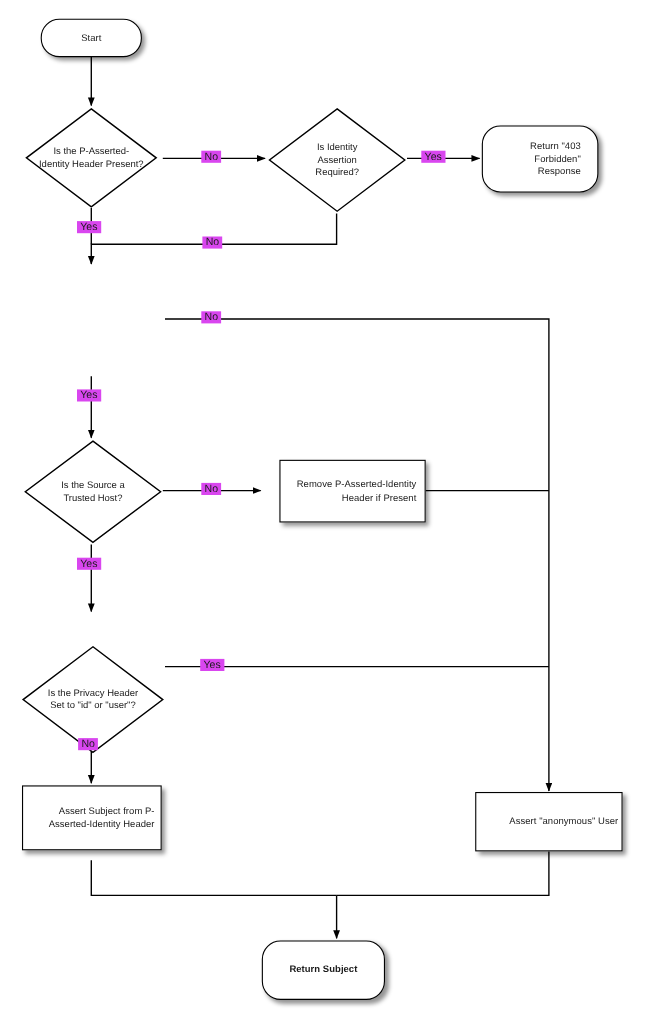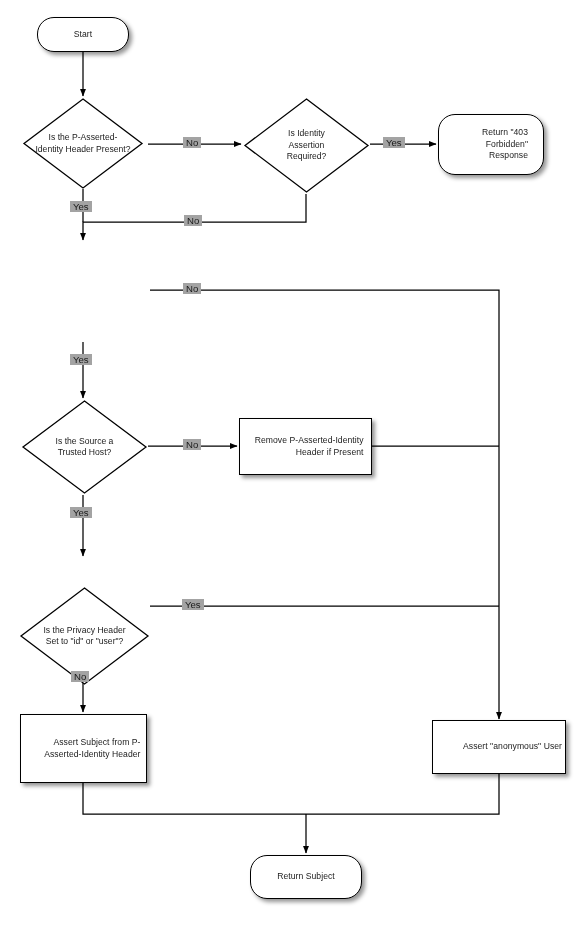--- a/index.html
+++ b/index.html
@@ -75,21 +75,21 @@
   }
   .decision-label span {
     display: block;
     width: 96px;
   }
   .edge-label {
     position: absolute;
     color: #1a1a1a;
     font-size: 9.6px;
     line-height: 11px;
-    background: #a3a3a3;
+    background: #d946ef;
     padding: 0 3px;
     white-space: nowrap;
   }
   .node span {
     display: block;
     text-align: right;
   }
 </style>
 </head>
 <body>
@@ -179,42 +179,42 @@
 
   <div class="decision-wrap" style="left:21px; top:399px; width:127px; height:96px;">
     <svg class="decision-shape" viewBox="0 0 127 96" xmlns="http://www.w3.org/2000/svg">
       <polygon points="63.5,2 125,48 63.5,94 2,48" fill="#ffffff" stroke="#000000" stroke-width="1.3"></polygon>
     </svg>
     <div class="decision-label">
       <span style="width:82px;">Is the Source a Trusted Host?</span>
     </div>
   </div>
 
-  <div class="node process" style="left:239px; top:418px; width:133px; height:57px;">
+  <div class="node process" style="left:254px; top:418px; width:133px; height:57px;">
     <span style="width:116px;">Remove P-Asserted-Identity Header if Present</span>
   </div>
 
   <div class="decision-wrap" style="left:19px; top:586px; width:131px; height:100px;">
     <svg class="decision-shape" viewBox="0 0 131 100" xmlns="http://www.w3.org/2000/svg">
       <polygon points="65.5,2 129,50 65.5,98 2,50" fill="#ffffff" stroke="#000000" stroke-width="1.3"></polygon>
     </svg>
     <div class="decision-label">
       <span style="width:88px;">Is the Privacy Header Set to "id" or "user"?</span>
     </div>
   </div>
 
-  <div class="node process" style="left:20px; top:714px; width:127px; height:69px;">
+  <div class="node process" style="left:20px; top:714px; width:127px; height:59px;">
     <span style="width:114px;">Assert Subject from P-Asserted-Identity Header</span>
   </div>
 
   <div class="node process" style="left:432px; top:720px; width:134px; height:54px;">
     <span style="width:126px;">Assert "anonymous" User</span>
   </div>
 
-  <div class="node terminator" style="left:250px; top:855px; width:112px; height:44px;">
+  <div class="node terminator" style="left:238px; top:855px; width:112px; height:54px;font-weight:bold;">
     <span>Return Subject</span>
   </div>
 
   <div class="edge-label" style="left:183px; top:137px;">No</div>
 
   <div class="edge-label" style="left:70px; top:201px;">Yes</div>
 
   <div class="edge-label" style="left:383px; top:137px;">Yes</div>
 
   <div class="edge-label" style="left:184px; top:215px;">No</div>

